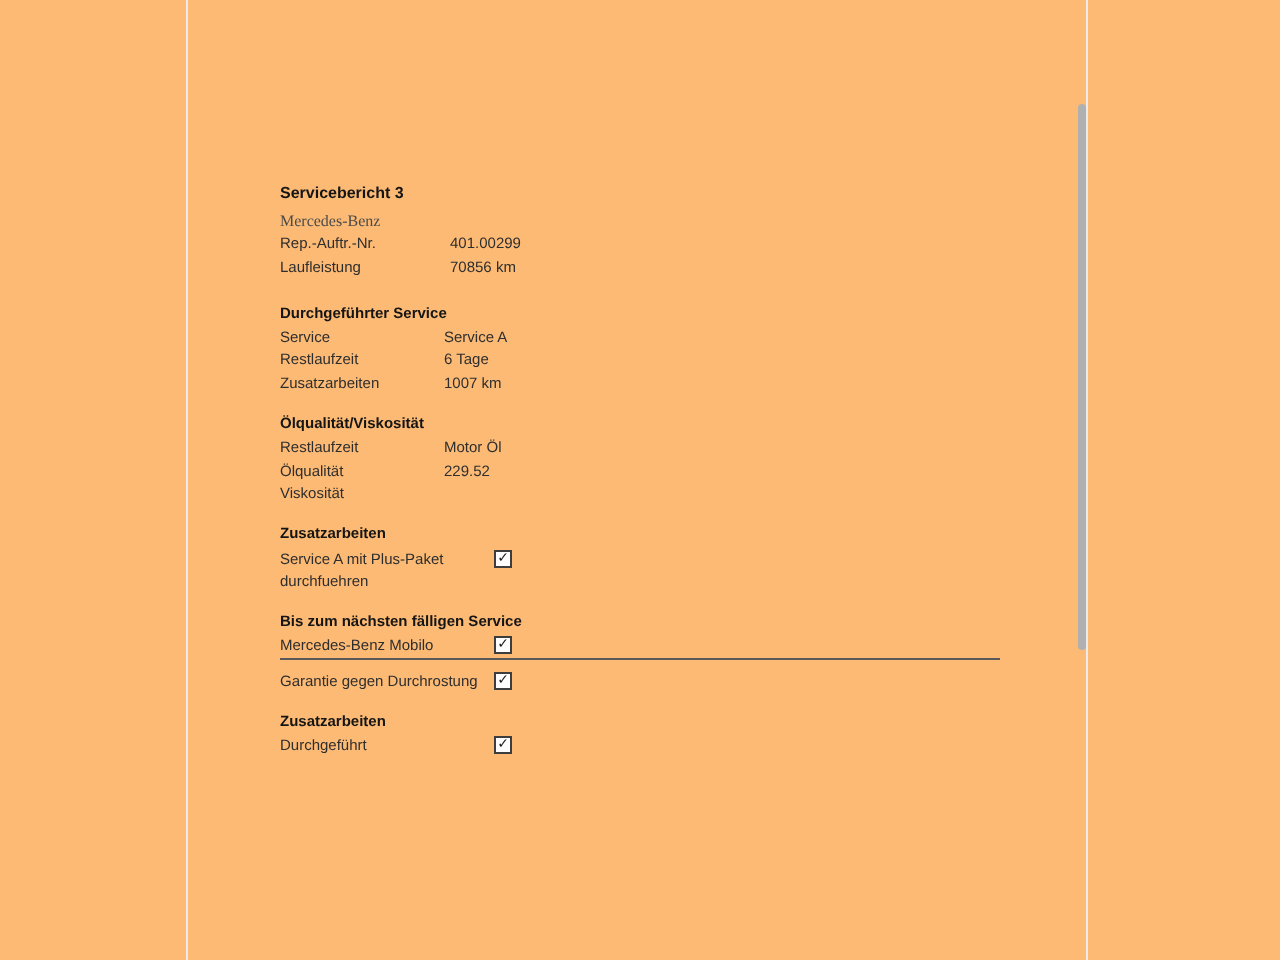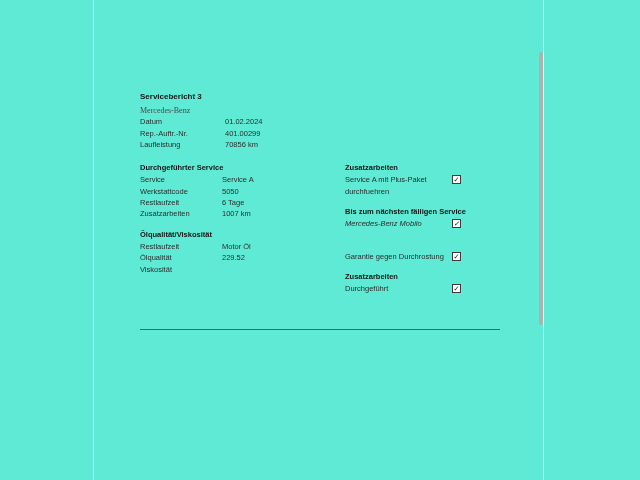--- a/index.html
+++ b/index.html
@@ -1,44 +1,44 @@
 <!DOCTYPE html>
 <html><head>
 <meta charset="utf-8">
 <style>
   html, body { margin:0; padding:0; background:#ffffff; }
   .canvas {
-    position:relative; width:640px; height:480px; background:#5eead4;
+    position:relative; width:640px; height:480px; background:#fdba74;
     font-family:"Liberation Sans", sans-serif; color:#2e2e2e; overflow:hidden;
   }
   .edge { position:absolute; top:0; width:1px; height:480px; background:#ebebeb; }
   .edge-left  { left:93px; }
   .edge-right { left:543px; }
   .scroll-thumb {
     position:absolute; left:539px; top:52px; width:4px; height:273px;
     background:#b0b0b0; border-radius:2px;
   }
   .doc { position:absolute; left:140px; top:92px; width:362px; font-size:7.5px; line-height:11.3px; }
   .title { font-size:8px; font-weight:bold; color:#151515; margin-bottom:3px; line-height:10px; }
   .header { display:flex; align-items:flex-start;flex-direction:column; }
   .brand { width:82px; font-family:"Liberation Serif", serif; font-size:8px; color:#4b4b4b; }
   .dealer { width:123px; }
   .dealer div { white-space:nowrap; }
   .meta { width:157px; }
   .meta-row { white-space:nowrap; }
   .meta-label { display:inline-block; width:85px; vertical-align:top; }
-  .cols { display:flex; margin-top:12px; }
+  .cols { display:flex; margin-top:12px;flex-direction:column; }
   .col-left { width:205px; }
   .col-right { width:157px; }
   .section { margin-bottom:9px; }
   .section-heading { font-weight:bold; color:#151515; margin-bottom:1px; }
   .kv-row { white-space:nowrap; }
   .kv-label { display:inline-block; width:82px; vertical-align:top; }
   .item { position:relative; padding-right:22px; }
-  .item-spaced { margin-bottom:21px;font-style:italic; }
+  .item-spaced { margin-bottom:6px; }
   .item-label { display:block; max-width:105px; }
   .cb {
     position:absolute; left:107px; top:1px; width:7px; height:7px;
     border:1px solid #3d3d3d; background:#fdfdfd;
     font-size:7px; line-height:7px; text-align:center; color:#1a1a1a;
     cursor:default;
   }
   .divider { position:absolute; left:0; top:237px; width:360px; height:0; border-top:1px solid #595959; }
 </style>
 </head>
@@ -49,41 +49,35 @@
   <div class="edge edge-right"></div>
   <div class="scroll-thumb"></div>
 
   <div class="doc">
     <div class="title">Servicebericht 3</div>
 
     <div class="header">
       <div class="brand">Mercedes-Benz</div>
       <div class="meta">
         <div class="meta-row">
-          <span class="meta-label">Datum</span><span class="meta-value">01.02.2024</span>
-        </div>
-        <div class="meta-row">
           <span class="meta-label">Rep.-Auftr.-Nr.</span><span class="meta-value">401.00299</span>
         </div>
         <div class="meta-row">
           <span class="meta-label">Laufleistung</span><span class="meta-value">70856 km</span>
         </div>
       </div>
     </div>
 
     <div class="cols">
       <div class="col-left">
 
         <div class="section">
           <div class="section-heading">Durchgeführter Service</div>
           <div class="kv-row">
             <span class="kv-label">Service</span><span>Service A</span>
-          </div>
-          <div class="kv-row">
-            <span class="kv-label">Werkstattcode</span><span>5050</span>
           </div>
           <div class="kv-row">
             <span class="kv-label">Restlaufzeit</span><span>6 Tage</span>
           </div>
           <div class="kv-row">
             <span class="kv-label">Zusatzarbeiten</span><span>1007 km</span>
           </div>
         </div>
 
         <div class="section">

